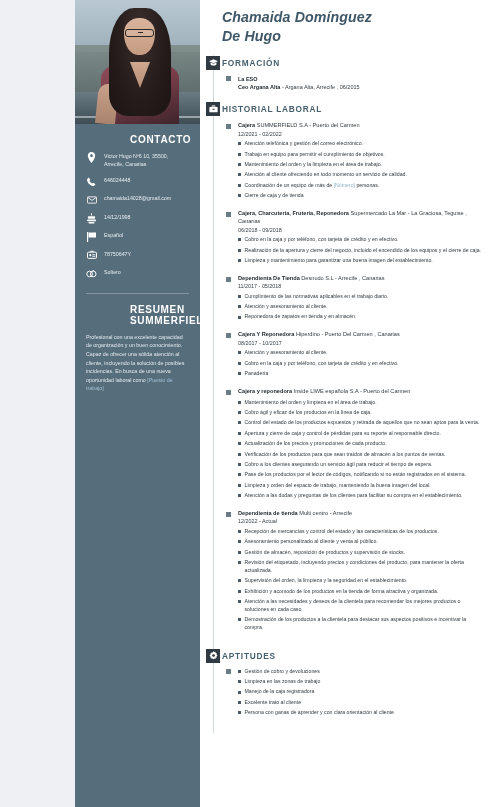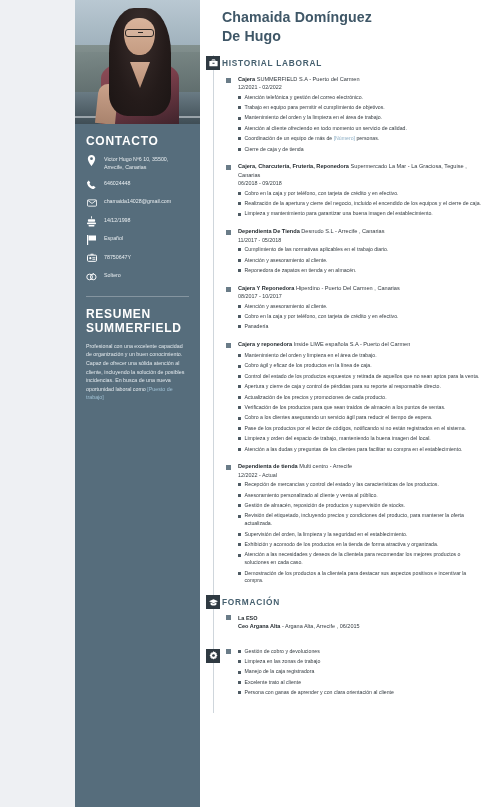--- a/index.html
+++ b/index.html
@@ -75,22 +75,22 @@
     border-radius: 10px 6px 0 0;
     transform: rotate(6deg);
   }
   #photo .rail {
     position:absolute; left:0; bottom:6px; width:100%; height:2px;
     background: rgba(220,225,230,.55);
   }
 
   .side-block { padding: 10px 11px 0 11px; }
   .side-h {
-    font-size: 12px; font-weight: bold; letter-spacing: .7px;
-    color: #ffffff; margin-bottom: 7px;
+    font-size: 10px; font-weight: bold; letter-spacing: .7px;
+    color: #ffffff; margin-bottom: 7px; margin-left: 44px;
   }
   .contact-row {
     display: flex; align-items: flex-start;
     gap: 7px; margin-bottom: 7.5px;
   }
   .c-ico {
     flex: 0 0 11px; width: 11px; height: 11px;
     display: flex; align-items: center; justify-content: center;
     color: #ffffff;
   }
@@ -111,21 +111,21 @@
   
   #main {
     flex: 1 1 auto;
     background: #ffffff;
     padding: 8px 14px 0 6px;
     position: relative;
   }
   #name {
     font-size: 14.2px; line-height: 1.33; font-weight: bold;
     color: #3f5767; letter-spacing: .1px;
-    padding-left: 16px; margin-bottom: 9px;
+    padding-left: 16px; margin-bottom: 9px; font-style: italic;
   }
   .tl-sec { position: relative; padding-left: 16px; }
   .tl-line {
     position: absolute; left: 7px; top: 0; bottom: 0;
     width: 1.3px; background: #cfd6dc;
   }
   .sec {
     position: relative; padding-left: 16px;
   }
   .sec-badge {
@@ -273,220 +273,221 @@
     <div id="name">
       <span>Chamaida Domínguez</span><br>
       <span>De Hugo</span>
     </div>
 
     <div class="tl-sec" style="padding-left:0">
       <div class="tl-line"></div>
 
       <div class="sec">
         <div class="sec-badge">
-          <svg width="9" height="8" viewBox="0 0 14 12">
-              <rect x="0.6" y="2.8" width="12.8" height="8.4" rx="1" fill="#fff"></rect>
-              <rect x="4.6" y="0.8" width="4.8" height="2" rx=".6" fill="none" stroke="#fff" stroke-width="1.2"></rect>
-              <rect x="5.4" y="5.6" width="3.2" height="1.6" fill="#2f3a42"></rect>
-            </svg>
-        </div>
-        <div class="sec-title">HISTORIAL LABORAL</div>
-
-        <div class="job">
-          <div class="job-dot"></div>
-          <div class="job-head"><b>Cajera</b><span> SUMMERFIELD S.A - Puerto del Carmen</span></div>
-          <div class="job-date">12/2021 - 02/2022</div>
-          <div class="bul">
-              <span class="bul-m"></span>
-              <span class="bul-t">Atención telefónica y gestión del correo electrónico.</span>
-            </div>
-          <div class="bul">
-              <span class="bul-m"></span>
-              <span class="bul-t">Trabajo en equipo para permitir el cumplimiento de objetivos.</span>
-            </div>
-          <div class="bul">
-              <span class="bul-m"></span>
-              <span class="bul-t">Mantenimiento del orden y la limpieza en el área de trabajo.</span>
-            </div>
-          <div class="bul">
-              <span class="bul-m"></span>
-              <span class="bul-t">Atención al cliente ofreciendo en todo momento un servicio de calidad.</span>
-            </div>
-          <div class="bul">
-              <span class="bul-m"></span>
-              <span class="bul-t">Coordinación de un equipo de más de <span class="hl">[Número]</span> personas.</span>
-            </div>
-          <div class="bul">
-              <span class="bul-m"></span>
-              <span class="bul-t">Cierre de caja y de tienda</span>
-            </div>
-        </div>
-
-        <div class="job">
-          <div class="job-dot"></div>
-          <div class="job-head"><b>Cajera, Charcutería, Frutería, Reponedora</b><span> Supermercado La Mar - La Graciosa, Teguise , Canarias</span></div>
-          <div class="job-date">06/2018 - 09/2018</div>
-          <div class="bul">
-              <span class="bul-m"></span>
-              <span class="bul-t">Cobro en la caja y por teléfono, con tarjeta de crédito y en efectivo.</span>
-            </div>
-          <div class="bul">
-              <span class="bul-m"></span>
-              <span class="bul-t">Realización de la apertura y cierre del negocio, incluido el encendido de los equipos y el cierre de caja.</span>
-            </div>
-          <div class="bul">
-              <span class="bul-m"></span>
-              <span class="bul-t">Limpieza y mantenimiento para garantizar una buena imagen del establecimiento.</span>
-            </div>
-        </div>
-
-        <div class="job">
-          <div class="job-dot"></div>
-          <div class="job-head"><b>Dependienta De Tienda</b><span> Desnudo S.L - Arrecife , Canarias</span></div>
-          <div class="job-date">11/2017 - 05/2018</div>
-          <div class="bul">
-              <span class="bul-m"></span>
-              <span class="bul-t">Cumplimiento de las normativas aplicables en el trabajo diario.</span>
-            </div>
-          <div class="bul">
-              <span class="bul-m"></span>
-              <span class="bul-t">Atención y asesoramiento al cliente.</span>
-            </div>
-          <div class="bul">
-              <span class="bul-m"></span>
-              <span class="bul-t">Reponedora de zapatos en tienda y en almacén.</span>
-            </div>
-        </div>
-
-        <div class="job">
-          <div class="job-dot"></div>
-          <div class="job-head"><b>Cajera Y Reponedora</b><span> Hiperdino - Puerto Del Carmen , Canarias</span></div>
-          <div class="job-date">08/2017 - 10/2017</div>
-          <div class="bul">
-              <span class="bul-m"></span>
-              <span class="bul-t">Atención y asesoramiento al cliente.</span>
-            </div>
-          <div class="bul">
-              <span class="bul-m"></span>
-              <span class="bul-t">Cobro en la caja y por teléfono, con tarjeta de crédito y en efectivo.</span>
-            </div>
-          <div class="bul">
-              <span class="bul-m"></span>
-              <span class="bul-t">Panadería</span>
-            </div>
-        </div>
-
-        <div class="job">
-          <div class="job-dot"></div>
-          <div class="job-head" style="margin-bottom:3.5px"><b>Cajera y reponedora</b><span> Inside LIWE española S.A - Puerto del Carmen</span></div>
-          <div class="bul">
-              <span class="bul-m"></span>
-              <span class="bul-t">Mantenimiento del orden y limpieza en el área de trabajo.</span>
-            </div>
-          <div class="bul">
-              <span class="bul-m"></span>
-              <span class="bul-t">Cobro ágil y eficaz de los productos en la línea de caja.</span>
-            </div>
-          <div class="bul">
-              <span class="bul-m"></span>
-              <span class="bul-t">Control del estado de los productos expuestos y retirada de aquellos que no sean aptos para la venta.</span>
-            </div>
-          <div class="bul">
-              <span class="bul-m"></span>
-              <span class="bul-t">Apertura y cierre de caja y control de pérdidas para su reporte al responsable directo.</span>
-            </div>
-          <div class="bul">
-              <span class="bul-m"></span>
-              <span class="bul-t">Actualización de los precios y promociones de cada producto.</span>
-            </div>
-          <div class="bul">
-              <span class="bul-m"></span>
-              <span class="bul-t">Verificación de los productos para que sean traídos de almacén a los puntos de ventas.</span>
-            </div>
-          <div class="bul">
-              <span class="bul-m"></span>
-              <span class="bul-t">Cobro a los clientes asegurando un servicio ágil para reducir el tiempo de espera.</span>
-            </div>
-          <div class="bul">
-              <span class="bul-m"></span>
-              <span class="bul-t">Pase de los productos por el lector de códigos, notificando si no están registrados en el sistema.</span>
-            </div>
-          <div class="bul">
-              <span class="bul-m"></span>
-              <span class="bul-t">Limpieza y orden del espacio de trabajo, manteniendo la buena imagen del local.</span>
-            </div>
-          <div class="bul">
-              <span class="bul-m"></span>
-              <span class="bul-t">Atención a las dudas y preguntas de los clientes para facilitar su compra en el establecimiento.</span>
-            </div>
-        </div>
-
-        <div class="job">
-          <div class="job-dot"></div>
-          <div class="job-head"><b>Dependienta de tienda</b><span> Multi centro - Arrecife</span></div>
-          <div class="job-date">12/2022 - Actual</div>
-          <div class="bul">
-              <span class="bul-m"></span>
-              <span class="bul-t">Recepción de mercancías y control del estado y las características de los productos.</span>
-            </div>
-          <div class="bul">
-              <span class="bul-m"></span>
-              <span class="bul-t">Asesoramiento personalizado al cliente y venta al público.</span>
-            </div>
-          <div class="bul">
-              <span class="bul-m"></span>
-              <span class="bul-t">Gestión de almacén, reposición de productos y supervisión de stocks.</span>
-            </div>
-          <div class="bul">
-              <span class="bul-m"></span>
-              <span class="bul-t">Revisión del etiquetado, incluyendo precios y condiciones del producto, para mantener la oferta actualizada.</span>
-            </div>
-          <div class="bul">
-              <span class="bul-m"></span>
-              <span class="bul-t">Supervisión del orden, la limpieza y la seguridad en el establecimiento.</span>
-            </div>
-          <div class="bul">
-              <span class="bul-m"></span>
-              <span class="bul-t">Exhibición y acomodo de los productos en la tienda de forma atractiva y organizada.</span>
-            </div>
-          <div class="bul">
-              <span class="bul-m"></span>
-              <span class="bul-t">Atención a las necesidades y deseos de la clientela para recomendar los mejores productos o soluciones en cada caso.</span>
-            </div>
-          <div class="bul">
-              <span class="bul-m"></span>
-              <span class="bul-t">Demostración de los productos a la clientela para destacar sus aspectos positivos e incentivar la compra.</span>
-            </div>
-        </div>
-      </div>
-
-      <div class="sec">
-        <div class="sec-badge">
           <svg width="9" height="7" viewBox="0 0 14 10">
               <path fill="#fff" d="M7 0 0 3l7 3 7-3z"></path>
               <path fill="#fff" d="M2.4 5.1v2.6C2.4 8.8 4.5 9.6 7 9.6s4.6-.8 4.6-1.9V5.1L7 7.1z"></path>
             </svg>
         </div>
         <div class="sec-title">FORMACIÓN</div>
         <div class="edu-item">
           <div class="job-dot" style="top:1px"></div>
           <div class="edu-l1">La ESO</div>
           <div class="edu-l2"><b>Ceo Argana Alta</b><span> - Argana Alta, Arrecife , 06/2015</span></div>
         </div>
       </div>
 
+      <div class="sec">
+        <div class="sec-badge">
+          <svg width="9" height="8" viewBox="0 0 14 12">
+              <rect x="0.6" y="2.8" width="12.8" height="8.4" rx="1" fill="#fff"></rect>
+              <rect x="4.6" y="0.8" width="4.8" height="2" rx=".6" fill="none" stroke="#fff" stroke-width="1.2"></rect>
+              <rect x="5.4" y="5.6" width="3.2" height="1.6" fill="#2f3a42"></rect>
+            </svg>
+        </div>
+        <div class="sec-title">HISTORIAL LABORAL</div>
+
+        <div class="job">
+          <div class="job-dot"></div>
+          <div class="job-head"><b>Cajera</b><span> SUMMERFIELD S.A - Puerto del Carmen</span></div>
+          <div class="job-date">12/2021 - 02/2022</div>
+          <div class="bul">
+              <span class="bul-m"></span>
+              <span class="bul-t">Atención telefónica y gestión del correo electrónico.</span>
+            </div>
+          <div class="bul">
+              <span class="bul-m"></span>
+              <span class="bul-t">Trabajo en equipo para permitir el cumplimiento de objetivos.</span>
+            </div>
+          <div class="bul">
+              <span class="bul-m"></span>
+              <span class="bul-t">Mantenimiento del orden y la limpieza en el área de trabajo.</span>
+            </div>
+          <div class="bul">
+              <span class="bul-m"></span>
+              <span class="bul-t">Atención al cliente ofreciendo en todo momento un servicio de calidad.</span>
+            </div>
+          <div class="bul">
+              <span class="bul-m"></span>
+              <span class="bul-t">Coordinación de un equipo de más de <span class="hl">[Número]</span> personas.</span>
+            </div>
+          <div class="bul">
+              <span class="bul-m"></span>
+              <span class="bul-t">Cierre de caja y de tienda</span>
+            </div>
+        </div>
+
+        <div class="job">
+          <div class="job-dot"></div>
+          <div class="job-head"><b>Cajera, Charcutería, Frutería, Reponedora</b><span> Supermercado La Mar - La Graciosa, Teguise , Canarias</span></div>
+          <div class="job-date">06/2018 - 09/2018</div>
+          <div class="bul">
+              <span class="bul-m"></span>
+              <span class="bul-t">Cobro en la caja y por teléfono, con tarjeta de crédito y en efectivo.</span>
+            </div>
+          <div class="bul">
+              <span class="bul-m"></span>
+              <span class="bul-t">Realización de la apertura y cierre del negocio, incluido el encendido de los equipos y el cierre de caja.</span>
+            </div>
+          <div class="bul">
+              <span class="bul-m"></span>
+              <span class="bul-t">Limpieza y mantenimiento para garantizar una buena imagen del establecimiento.</span>
+            </div>
+        </div>
+
+        <div class="job">
+          <div class="job-dot"></div>
+          <div class="job-head"><b>Dependienta De Tienda</b><span> Desnudo S.L - Arrecife , Canarias</span></div>
+          <div class="job-date">11/2017 - 05/2018</div>
+          <div class="bul">
+              <span class="bul-m"></span>
+              <span class="bul-t">Cumplimiento de las normativas aplicables en el trabajo diario.</span>
+            </div>
+          <div class="bul">
+              <span class="bul-m"></span>
+              <span class="bul-t">Atención y asesoramiento al cliente.</span>
+            </div>
+          <div class="bul">
+              <span class="bul-m"></span>
+              <span class="bul-t">Reponedora de zapatos en tienda y en almacén.</span>
+            </div>
+        </div>
+
+        <div class="job">
+          <div class="job-dot"></div>
+          <div class="job-head"><b>Cajera Y Reponedora</b><span> Hiperdino - Puerto Del Carmen , Canarias</span></div>
+          <div class="job-date">08/2017 - 10/2017</div>
+          <div class="bul">
+              <span class="bul-m"></span>
+              <span class="bul-t">Atención y asesoramiento al cliente.</span>
+            </div>
+          <div class="bul">
+              <span class="bul-m"></span>
+              <span class="bul-t">Cobro en la caja y por teléfono, con tarjeta de crédito y en efectivo.</span>
+            </div>
+          <div class="bul">
+              <span class="bul-m"></span>
+              <span class="bul-t">Panadería</span>
+            </div>
+        </div>
+
+        <div class="job">
+          <div class="job-dot"></div>
+          <div class="job-head" style="margin-bottom:3.5px"><b>Cajera y reponedora</b><span> Inside LIWE española S.A - Puerto del Carmen</span></div>
+          <div class="bul">
+              <span class="bul-m"></span>
+              <span class="bul-t">Mantenimiento del orden y limpieza en el área de trabajo.</span>
+            </div>
+          <div class="bul">
+              <span class="bul-m"></span>
+              <span class="bul-t">Cobro ágil y eficaz de los productos en la línea de caja.</span>
+            </div>
+          <div class="bul">
+              <span class="bul-m"></span>
+              <span class="bul-t">Control del estado de los productos expuestos y retirada de aquellos que no sean aptos para la venta.</span>
+            </div>
+          <div class="bul">
+              <span class="bul-m"></span>
+              <span class="bul-t">Apertura y cierre de caja y control de pérdidas para su reporte al responsable directo.</span>
+            </div>
+          <div class="bul">
+              <span class="bul-m"></span>
+              <span class="bul-t">Actualización de los precios y promociones de cada producto.</span>
+            </div>
+          <div class="bul">
+              <span class="bul-m"></span>
+              <span class="bul-t">Verificación de los productos para que sean traídos de almacén a los puntos de ventas.</span>
+            </div>
+          <div class="bul">
+              <span class="bul-m"></span>
+              <span class="bul-t">Cobro a los clientes asegurando un servicio ágil para reducir el tiempo de espera.</span>
+            </div>
+          <div class="bul">
+              <span class="bul-m"></span>
+              <span class="bul-t">Pase de los productos por el lector de códigos, notificando si no están registrados en el sistema.</span>
+            </div>
+          <div class="bul">
+              <span class="bul-m"></span>
+              <span class="bul-t">Limpieza y orden del espacio de trabajo, manteniendo la buena imagen del local.</span>
+            </div>
+          <div class="bul">
+              <span class="bul-m"></span>
+              <span class="bul-t">Atención a las dudas y preguntas de los clientes para facilitar su compra en el establecimiento.</span>
+            </div>
+        </div>
+
+        <div class="job">
+          <div class="job-dot"></div>
+          <div class="job-head"><b>Dependienta de tienda</b><span> Multi centro - Arrecife</span></div>
+          <div class="job-date">12/2022 - Actual</div>
+          <div class="bul">
+              <span class="bul-m"></span>
+              <span class="bul-t">Recepción de mercancías y control del estado y las características de los productos.</span>
+            </div>
+          <div class="bul">
+              <span class="bul-m"></span>
+              <span class="bul-t">Asesoramiento personalizado al cliente y venta al público.</span>
+            </div>
+          <div class="bul">
+              <span class="bul-m"></span>
+              <span class="bul-t">Gestión de almacén, reposición de productos y supervisión de stocks.</span>
+            </div>
+          <div class="bul">
+              <span class="bul-m"></span>
+              <span class="bul-t">Revisión del etiquetado, incluyendo precios y condiciones del producto, para mantener la oferta actualizada.</span>
+            </div>
+          <div class="bul">
+              <span class="bul-m"></span>
+              <span class="bul-t">Supervisión del orden, la limpieza y la seguridad en el establecimiento.</span>
+            </div>
+          <div class="bul">
+              <span class="bul-m"></span>
+              <span class="bul-t">Exhibición y acomodo de los productos en la tienda de forma atractiva y organizada.</span>
+            </div>
+          <div class="bul">
+              <span class="bul-m"></span>
+              <span class="bul-t">Atención a las necesidades y deseos de la clientela para recomendar los mejores productos o soluciones en cada caso.</span>
+            </div>
+          <div class="bul">
+              <span class="bul-m"></span>
+              <span class="bul-t">Demostración de los productos a la clientela para destacar sus aspectos positivos e incentivar la compra.</span>
+            </div>
+        </div>
+      </div>
+
       <div class="gap"></div>
 
       <div class="sec">
         <div class="sec-badge">
           <svg width="9" height="9" viewBox="0 0 12 12">
               <path fill="#fff" d="M6 0l.9 1.4 1.6-.5.4 1.6 1.6.4-.5 1.6L11.4 6l-1.4.9.5 1.6-1.6.4-.4 1.6-1.6-.5L6 11.4l-.9-1.4-1.6.5-.4-1.6-1.6-.4.5-1.6L.6 6l1.4-.9-.5-1.6 1.6-.4.4-1.6 1.6.5z"></path>
               <circle cx="6" cy="6" r="1.8" fill="#2f3a42"></circle>
             </svg>
         </div>
+        <div class="sec-title">APTITUDES</div>
         <div class="job">
           <div class="job-dot" style="top:1px"></div>
           <div class="bul">
               <span class="bul-m"></span>
               <span class="bul-t">Gestión de cobro y devoluciones</span>
             </div>
           <div class="bul">
               <span class="bul-m"></span>
               <span class="bul-t">Limpieza en las zonas de trabajo</span>
             </div>

